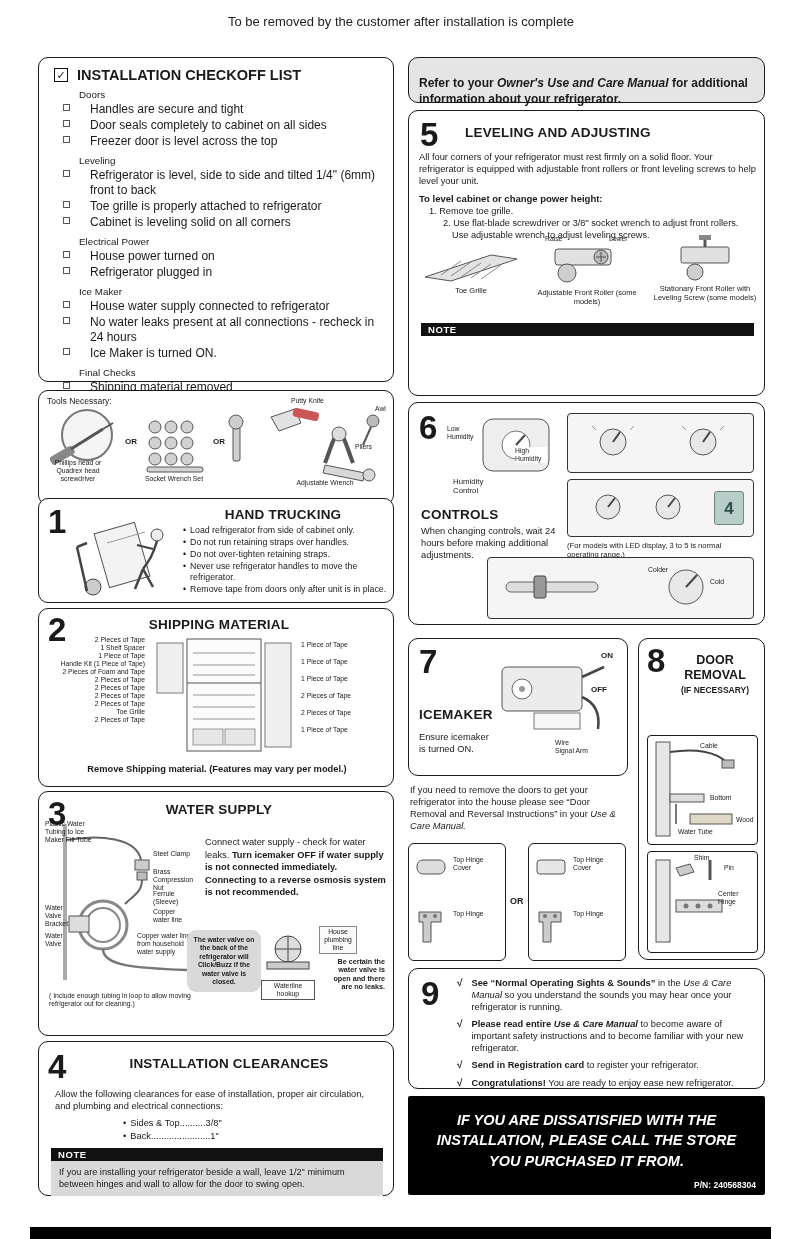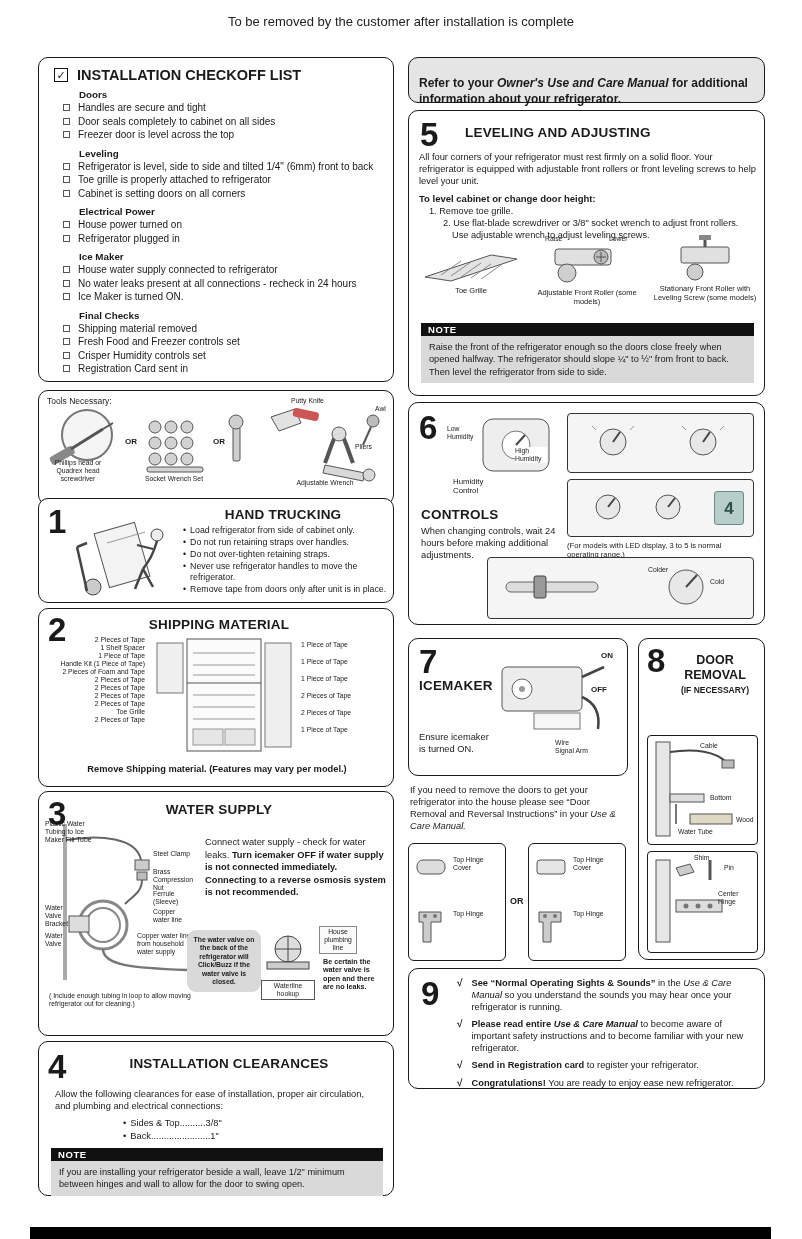--- a/index.html
+++ b/index.html
@@ -11,22 +11,22 @@
 .bignum{font-size:33px;font-weight:bold;line-height:1;position:absolute}
 .st{font-weight:bold;font-size:14px;letter-spacing:.2px}
 .tiny{font-size:6.8px;line-height:1.18;position:absolute}
 .small{font-size:9.3px;line-height:1.3}
 .b{font-weight:bold}
 .i{font-style:italic}
 .ctr{text-align:center}
 .notebar{background:#111;color:#fff;font-weight:bold;font-size:9.5px;padding:1px 7px;letter-spacing:.6px}
 .notebody{background:#d9d9d9;font-size:9.2px;line-height:1.35;padding:5px 8px}
 .cbx{display:inline-block;width:7px;height:7px;border:1px solid #555;background:#fff;flex:0 0 auto;margin-top:2px}
-.co-item{display:flex;gap:8px;font-size:10px;line-height:1.25;margin:1px 0 1px 14px}
-.co-head{font-weight:bold;font-size:9.8px;margin:6px 0 2px 30px}
+.co-item{display:flex;gap:20px;font-size:12px;line-height:1.25;margin:1px 0 1px 14px}
+.co-head{font-weight:normal;font-size:9.8px;margin:6px 0 2px 30px}
 .ckicon{width:14px;height:14px;border:1.6px solid #111;display:inline-flex;align-items:center;justify-content:center;font-size:11px;font-weight:bold;flex:0 0 auto}
 .bullet{display:flex;font-size:8.8px;line-height:1.25;margin-bottom:1px}
 .bullet::before{content:"•";margin-right:4px}
 .panel{position:absolute;border:1.2px solid #333;border-radius:4px;background:#f5f5f5}
 .minibox{position:absolute;border:1.2px solid #1a1a1a;border-radius:6px;background:#fff}
 .fc-item{display:flex;gap:9px;margin-bottom:5px}
 .fc-check{font-weight:bold;font-size:10px;flex:0 0 auto}
 .step{font-size:9.2px;line-height:1.3;margin-left:10px}
 </style>
 </head>
@@ -58,21 +58,21 @@
     <div class="co-item">
         <span class="cbx"></span>
         <span>Refrigerator is level, side to side and tilted 1/4" (6mm) front to back</span>
       </div>
     <div class="co-item">
         <span class="cbx"></span>
         <span>Toe grille is properly attached to refrigerator</span>
       </div>
     <div class="co-item">
         <span class="cbx"></span>
-        <span>Cabinet is setting doors on all corners</span>
+        <span>Cabinet is leveling solid on all corners</span>
       </div>
     <div class="co-head">Electrical Power</div>
     <div class="co-item">
         <span class="cbx"></span>
         <span>House power turned on</span>
       </div>
     <div class="co-item">
         <span class="cbx"></span>
         <span>Refrigerator plugged in</span>
       </div>
@@ -259,21 +259,21 @@
     </div>
     <div class="abs ctr" style="left:148px;top:138px;width:74px;height:62px;background:#d9d9d9;border-radius:9px;font-size:6.8px;font-weight:bold;line-height:1.25;padding:6px 4px">The water valve on the back of the refrigerator will Click/Buzz if the water valve is closed.</div>
     <svg class="abs" style="left:226px;top:138px" width="46" height="46" viewBox="0 0 46 46">
       <circle cx="23" cy="19" r="13" fill="#ddd" stroke="#444"></circle>
       <line x1="23" y1="6" x2="23" y2="32" stroke="#444"></line>
       <line x1="10" y1="19" x2="36" y2="19" stroke="#444"></line>
       <rect x="2" y="32" width="42" height="7" fill="#ccc" stroke="#444"></rect>
     </svg>
     <span class="tiny ctr" style="left:222px;top:188px;width:54px;border:1px solid #555;background:#fff;padding:1px 0">Waterline hookup</span>
     <span class="tiny ctr" style="left:280px;top:134px;width:38px;border:1px solid #888;padding:1px 1px;background:#fafafa">House plumbing line</span>
-    <span class="tiny b" style="left:284px;top:166px;width:62px;font-size:7.2px;text-align:left">Be certain the water valve is open and there are no leaks.</span>
+    <span class="tiny b" style="left:284px;top:166px;width:62px;font-size:7.2px;text-align:right">Be certain the water valve is open and there are no leaks.</span>
   </div>
 
   <div class="box" style="left:38px;top:1041px;width:356px;height:155px">
     <span class="bignum" style="left:9px;top:8px">4</span>
     <span class="abs st ctr" style="left:60px;top:14px;width:260px;font-size:13.5px">INSTALLATION CLEARANCES</span>
     <div class="abs small" style="left:16px;top:46px;width:324px">Allow the following clearances for ease of installation, proper air circulation, and plumbing and electrical connections:</div>
     <div class="abs" style="left:84px;top:76px">
       <div class="bullet" style="font-size:9.3px">
           <span>Sides &amp; Top..........3/8"</span>
         </div>
@@ -288,21 +288,21 @@
   </div>
 
   <div class="box" style="left:408px;top:57px;width:357px;height:46px;background:#e5e5e5;border-radius:10px;padding:18px 10px;font-size:12px;font-weight:bold;line-height:1.3">
     <span>Refer to your </span><span class="i">Owner's Use and Care Manual</span><span> for additional information about your refrigerator.</span>
   </div>
 
   <div class="box" style="left:408px;top:110px;width:357px;height:286px">
     <span class="bignum" style="left:11px;top:7px">5</span>
     <span class="abs st" style="left:56px;top:14px;font-size:13.5px">LEVELING AND ADJUSTING</span>
     <div class="abs small" style="left:10px;top:40px;width:338px">All four corners of your refrigerator must rest firmly on a solid floor. Your refrigerator is equipped with adjustable front rollers or front leveling screws to help level your unit.</div>
-    <div class="abs b" style="left:10px;top:82px;font-size:9.5px">To level cabinet or change door height:</div>
+    <div class="abs b" style="left:10px;top:82px;font-size:9.5px">To level cabinet or change power height:</div>
     <div class="abs" style="left:10px;top:95px;width:338px">
       <div class="step">1. Remove toe grille.</div>
       <div class="step" style="margin-left:24px;padding-left:9px;text-indent:-9px">2. Use flat-blade screwdriver or 3/8" socket wrench to adjust front rollers. Use adjustable wrench to adjust leveling screws.</div>
     </div>
     <div class="abs" style="left:12px;top:136px;width:100px;text-align:center">
       <svg width="100" height="36" viewBox="0 0 100 36">
         <polygon points="4,30 70,8 96,12 30,34" fill="#e3e3e3" stroke="#555"></polygon>
         <g stroke="#888">
             <line x1="20" y1="28" x2="40" y2="14"></line>
             <line x1="30" y1="29" x2="50" y2="15"></line>
@@ -329,21 +329,20 @@
         <circle cx="64" cy="18" r="7" fill="#bbb" stroke="#555"></circle>
         <line x1="64" y1="13" x2="64" y2="23" stroke="#555"></line>
           <line x1="59" y1="18" x2="69" y2="18" stroke="#555"></line>
       </svg>
       <div class="tiny ctr" style="position:static;font-size:7.5px">Adjustable Front Roller (some models)</div>
     </div>
     <span class="tiny" style="left:136px;top:124px">Raise</span>
     <span class="tiny" style="left:200px;top:124px">Lower</span>
     <div class="abs" style="left:12px;top:212px;width:333px">
       <div class="notebar">NOTE</div>
-      <div class="notebody">Raise the front of the refrigerator enough so the doors close freely when opened halfway. The refrigerator should slope ¼" to ½" from front to back. Then level the refrigerator from side to side.</div>
     </div>
   </div>
 
   <div class="box" style="left:408px;top:402px;width:357px;height:223px">
     <span class="bignum" style="left:10px;top:8px">6</span>
     <svg class="abs" style="left:72px;top:14px" width="70" height="56" viewBox="0 0 70 56">
       <rect x="2" y="2" width="66" height="52" rx="10" fill="#eee" stroke="#555"></rect>
       <circle cx="35" cy="28" r="14" fill="#fff" stroke="#777"></circle>
       <line x1="35" y1="28" x2="44" y2="18" stroke="#444" stroke-width="2"></line>
     </svg>
@@ -396,21 +395,21 @@
       <rect x="8" y="20" width="80" height="44" rx="5" fill="#ececec" stroke="#555"></rect>
       <circle cx="28" cy="42" r="10" fill="#fff" stroke="#666"></circle>
       <circle cx="28" cy="42" r="3" fill="#999"></circle>
       <line x1="88" y1="30" x2="110" y2="20" stroke="#444" stroke-width="2.5"></line>
       <path d="M88 50 C 102 56 106 68 104 82" fill="none" stroke="#444" stroke-width="2.5"></path>
       <rect x="40" y="66" width="46" height="16" fill="#f6f6f6" stroke="#777"></rect>
     </svg>
     <span class="abs b" style="left:192px;top:12px;font-size:8px">ON</span>
     <span class="abs b" style="left:182px;top:46px;font-size:8px">OFF</span>
     <span class="tiny" style="left:146px;top:100px;width:34px">Wire Signal Arm</span>
-    <span class="abs st" style="left:10px;top:39px;font-size:13.5px">ICEMAKER</span>
+    <span class="abs st" style="left:10px;top:68px;font-size:13.5px">ICEMAKER</span>
     <div class="abs small" style="left:10px;top:92px;width:72px">Ensure icemaker is turned ON.</div>
   </div>
 
   <div class="abs small" style="left:410px;top:784px;width:218px">
     <span>If you need to remove the doors to get your refrigerator into the house please see “Door Removal and Reversal Instructions” in your </span><span class="i">Use &amp; Care Manual.</span>
   </div>
 
   <div class="minibox" style="left:408px;top:843px;width:98px;height:118px">
     <svg class="abs" style="left:6px;top:8px" width="34" height="102" viewBox="0 0 34 102">
       <rect x="2" y="8" width="28" height="14" rx="6" fill="#ddd" stroke="#555"></rect>
@@ -482,16 +481,20 @@
         <span class="fc-check">√</span>
         <span class="small"><span class="b">Send in Registration card</span><span></span><span class="i"></span><span> to register your refrigerator.</span></span>
       </div>
       <div class="fc-item">
         <span class="fc-check">√</span>
         <span class="small"><span class="b">Congratulations!</span><span></span><span class="i"></span><span> You are ready to enjoy ease new refrigerator.</span></span>
       </div>
     </div>
   </div>
 
+  <div class="abs" style="left:408px;top:1096px;width:357px;height:99px;background:#000;color:#fff;border-radius:2px">
+    <div class="b i ctr" style="font-size:14.5px;line-height:1.4;padding:14px 22px 0">IF YOU ARE DISSATISFIED WITH THE INSTALLATION, PLEASE CALL THE STORE YOU PURCHASED IT FROM.</div>
+    <div class="abs b" style="right:9px;bottom:5px;font-size:8.5px">P/N: 240568304</div>
+  </div>
 
   <div class="abs" style="left:30px;top:1227px;width:741px;height:12px;background:#000"></div>
 
 </div>
 
 </body></html>

